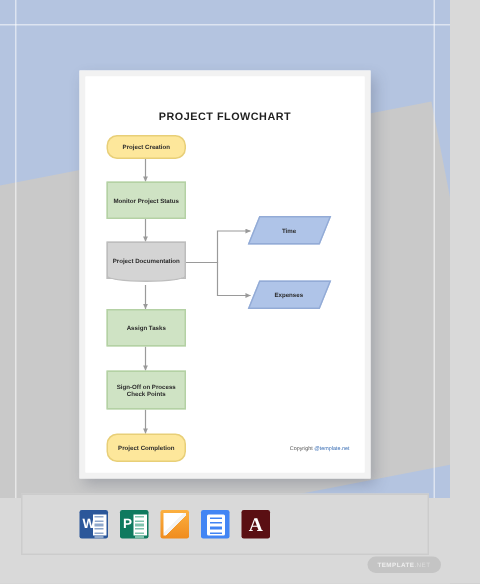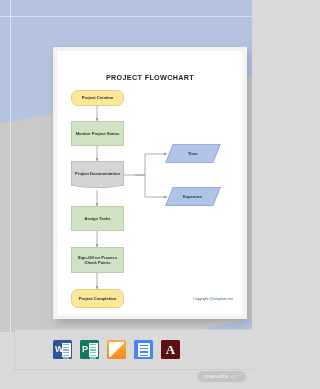--- a/index.html
+++ b/index.html
@@ -5,21 +5,21 @@
   * { box-sizing: border-box; margin: 0; padding: 0; }
   html, body {
     width: 300px; height: 389px;
     font-family: "Liberation Sans", sans-serif;
     overflow: hidden;
     background: #d9d9d9;
   }
 
   #stage {
     position: relative;
-    width: 252px; height: 389px;
+    width: 300px; height: 389px;
     background: #d9d9d9;
     overflow: hidden;
   }
 
   
   .backdrop {
     position: absolute; left: 0; top: 0;
     width: 300px; height: 332px;
     background: #b4c4e0;
     overflow: hidden;

